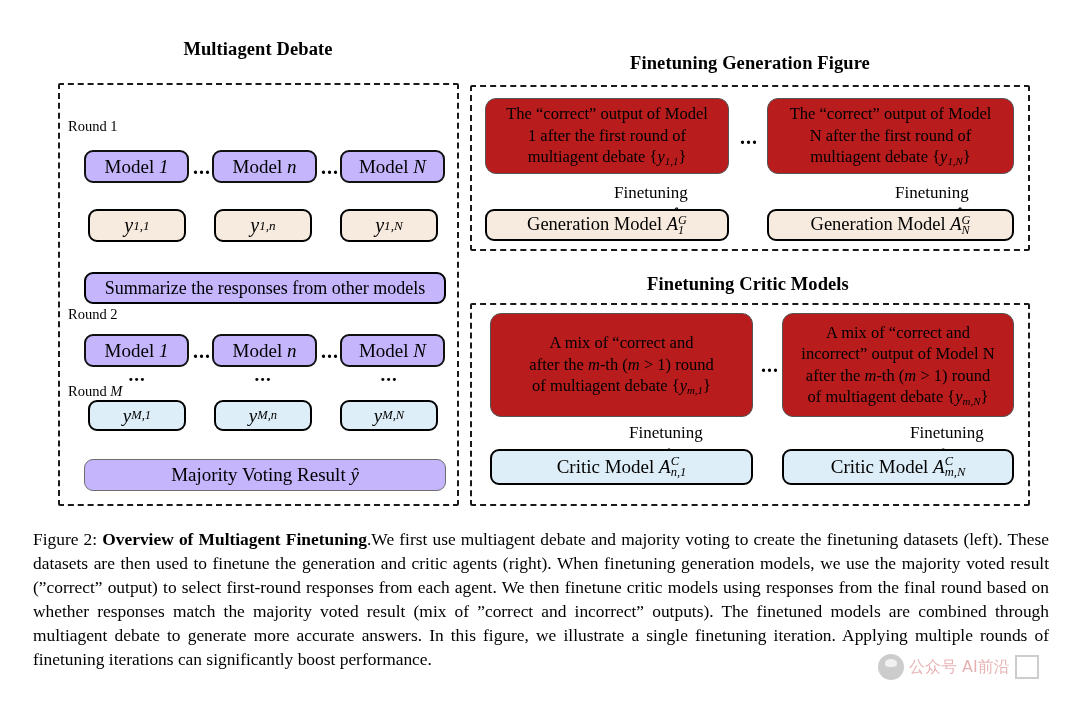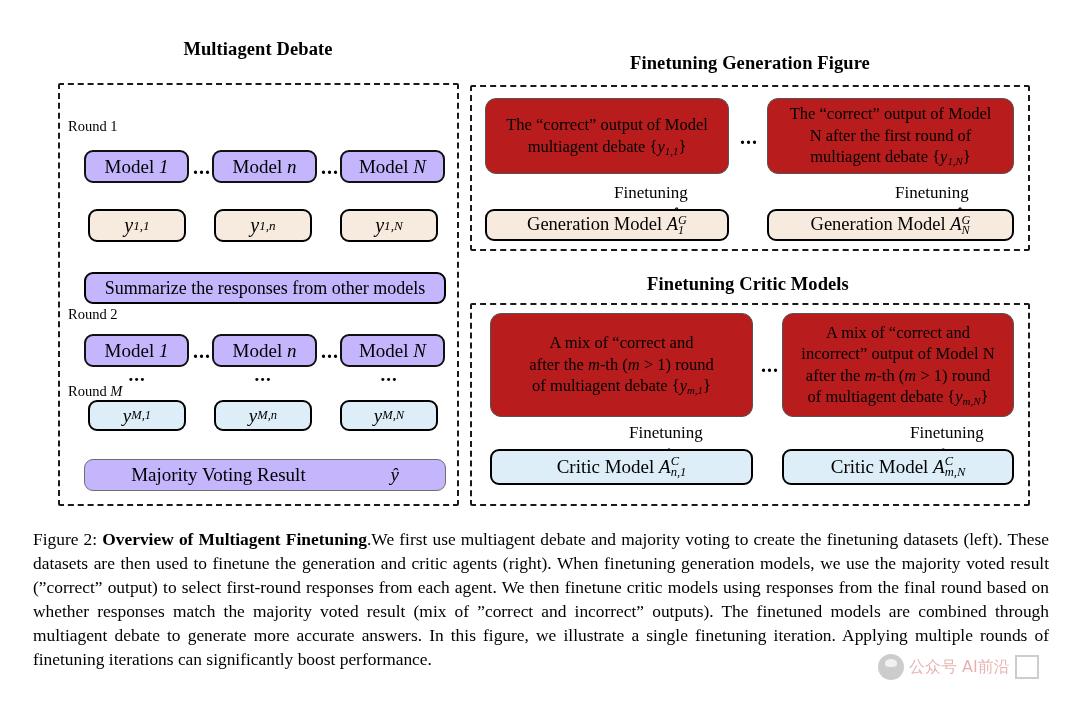--- a/index.html
+++ b/index.html
@@ -43,21 +43,21 @@
   
   .node {
     border: 2.2px solid #111;
     border-radius: 9px;
     background: #c4b5fd;
     font-size: 19px;
     line-height: 1.15;
     padding: 2px 6px;
   }
   .node.thick  { border-width: 2.8px; border-color: #000; }
-  .node.grey   { border-width: 1.6px; border-color: #6e6e6e; gap: 40px; }
+  .node.grey   { border-width: 1.6px; border-color: #6e6e6e; }
   .node.peach  { background: #f7eade; }
   .node.blue   { background: #ddeef8; }
 
   .msg {
     font-size: 16.5px;
     line-height: 1.30;
     border: 1.4px solid #555;
     border-radius: 11px;
     background: #b91c1c;
     padding: 6px 7px;
@@ -234,20 +234,21 @@
     <span>Majority Voting Result</span>&nbsp;<span class="mi">ŷ</span>
   </div>
 
   <div class="abs panel-title ctr" style="left:470px; top:50px; width:560px; height:26px;">Finetuning Generation Figure</div>
 
   <div class="abs dashed-box" style="left:470px; top:85px; width:560px; height:166px;"></div>
 
   <div class="abs msg" style="left:485px; top:98px; width:244px; height:76px;">
     <div>
       <div>The “correct” output of Model</div>
+      <div>1 after the first round of</div>
       <div>
         <span>multiagent debate {</span><span class="mi">y</span><span class="sub">1,1</span><span>}</span>
       </div>
     </div>
   </div>
 
   <div class="abs ctr dots" style="left:733px; top:125px; width:32px; height:24px;">...</div>
 
   <div class="abs msg" style="left:767px; top:98px; width:247px; height:76px;">
     <div>

